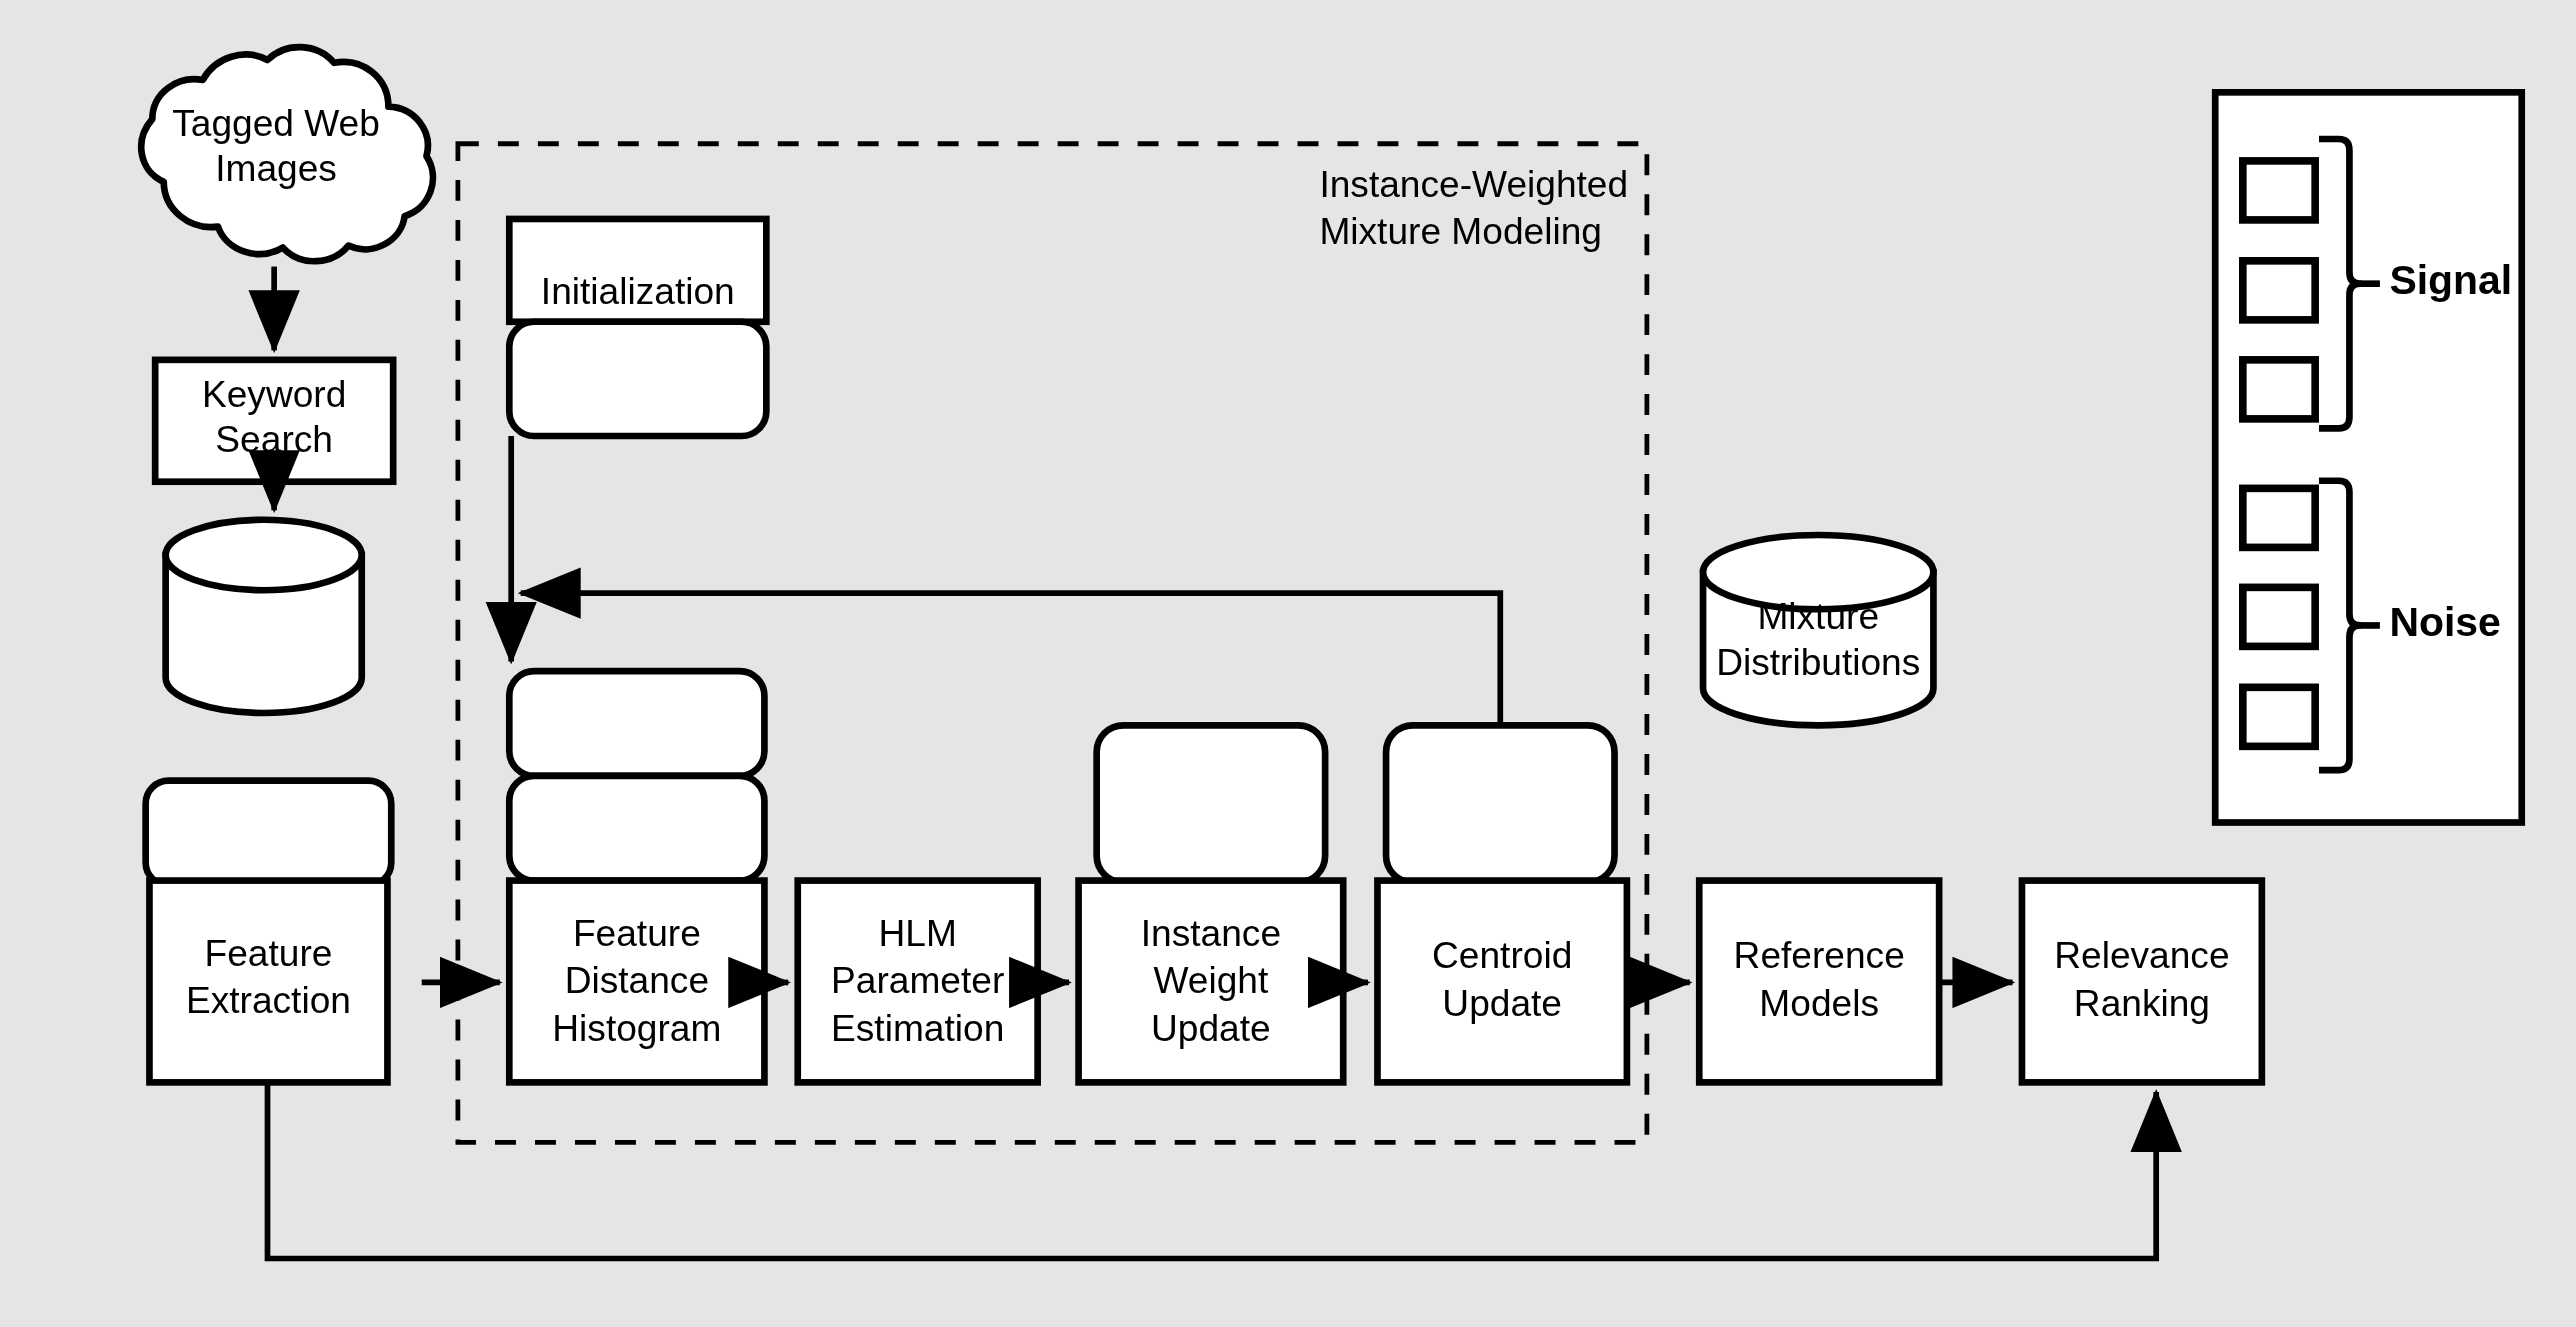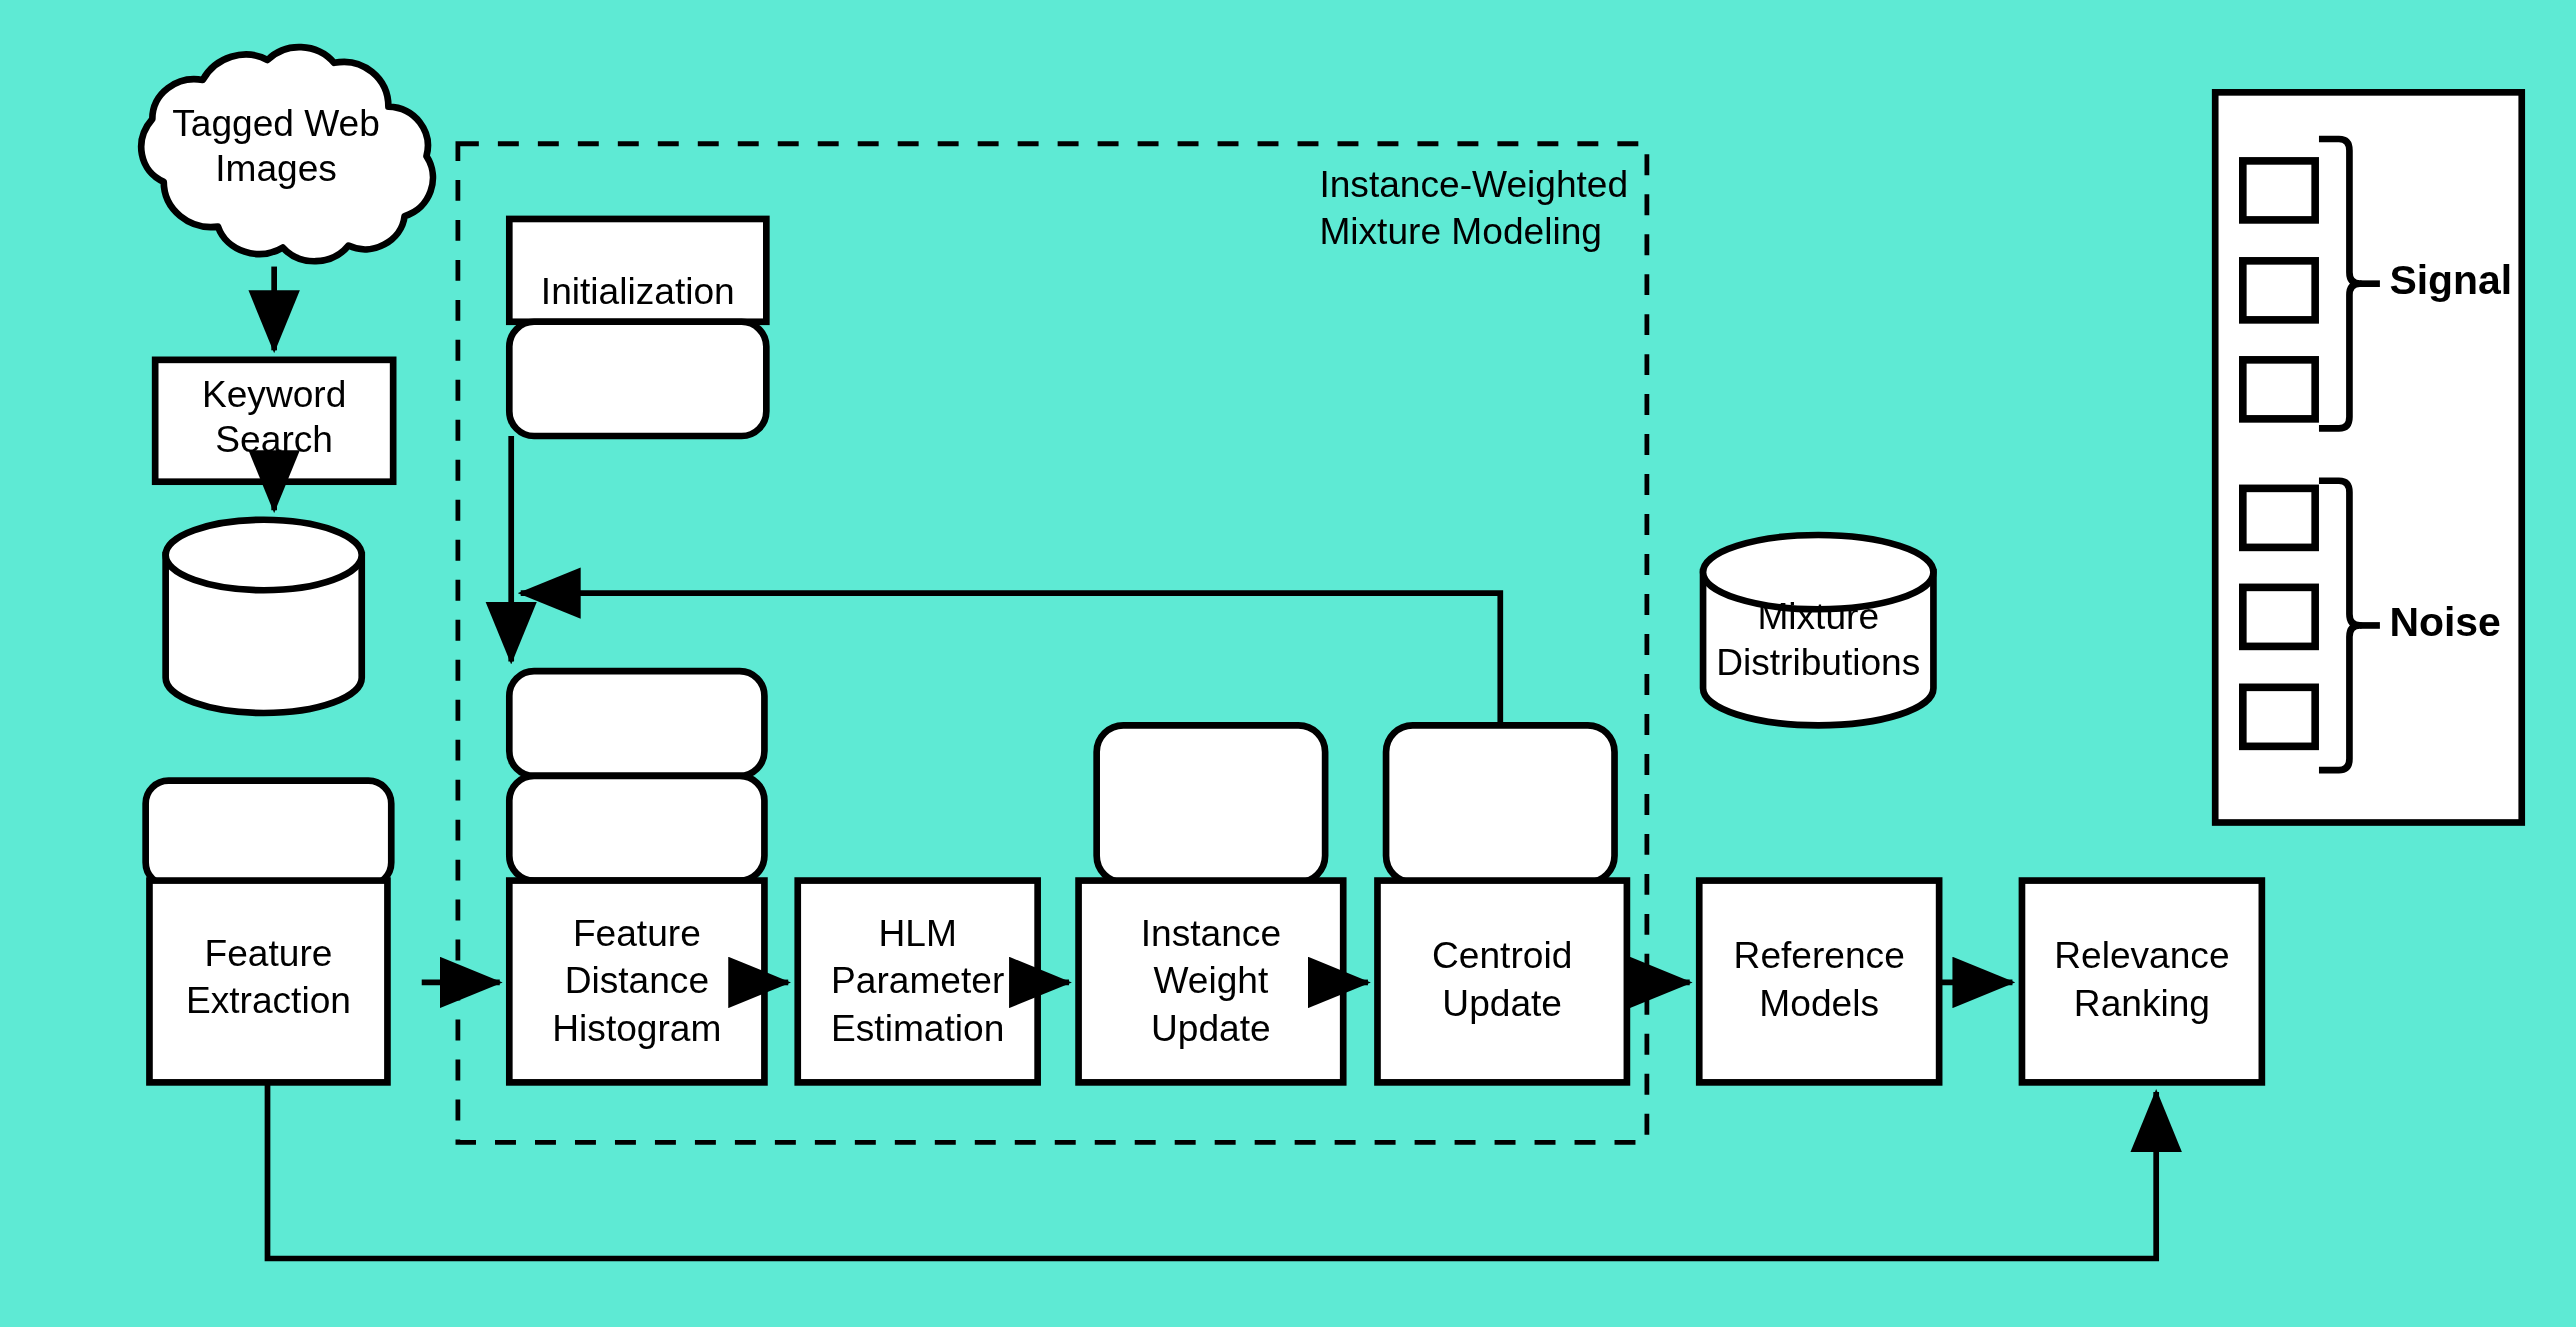--- a/index.html
+++ b/index.html
@@ -10,21 +10,21 @@
   body {
     width: 2576px;
     height: 1328px;
     overflow: hidden;
     font-family: "Liberation Sans", sans-serif;
   }
   #diagram-root {
     position: relative;
     width: 2576px;
     height: 1328px;
-    background: #5eead4;
+    background: #e5e5e5;
   }
   svg#diagram-canvas {
     position: absolute;
     top: 0;
     left: 0;
     width: 2576px;
     height: 1328px;
     display: block;
   }
   .shape-stroke {

